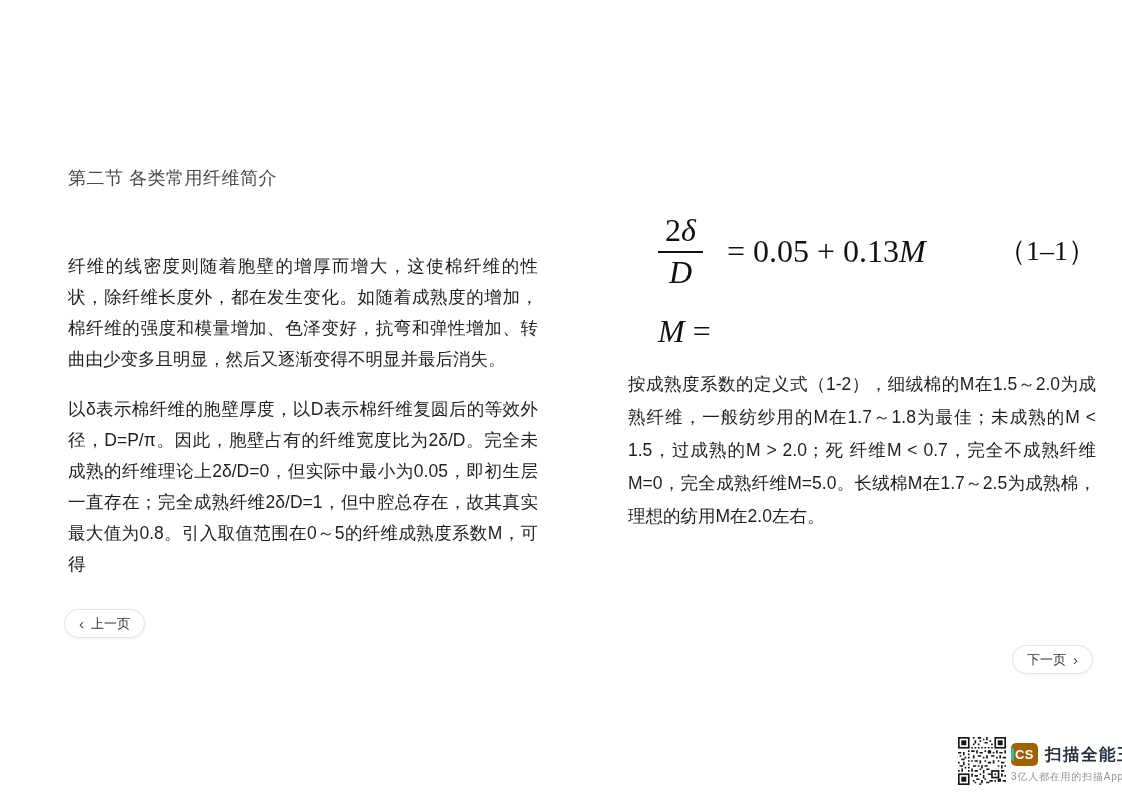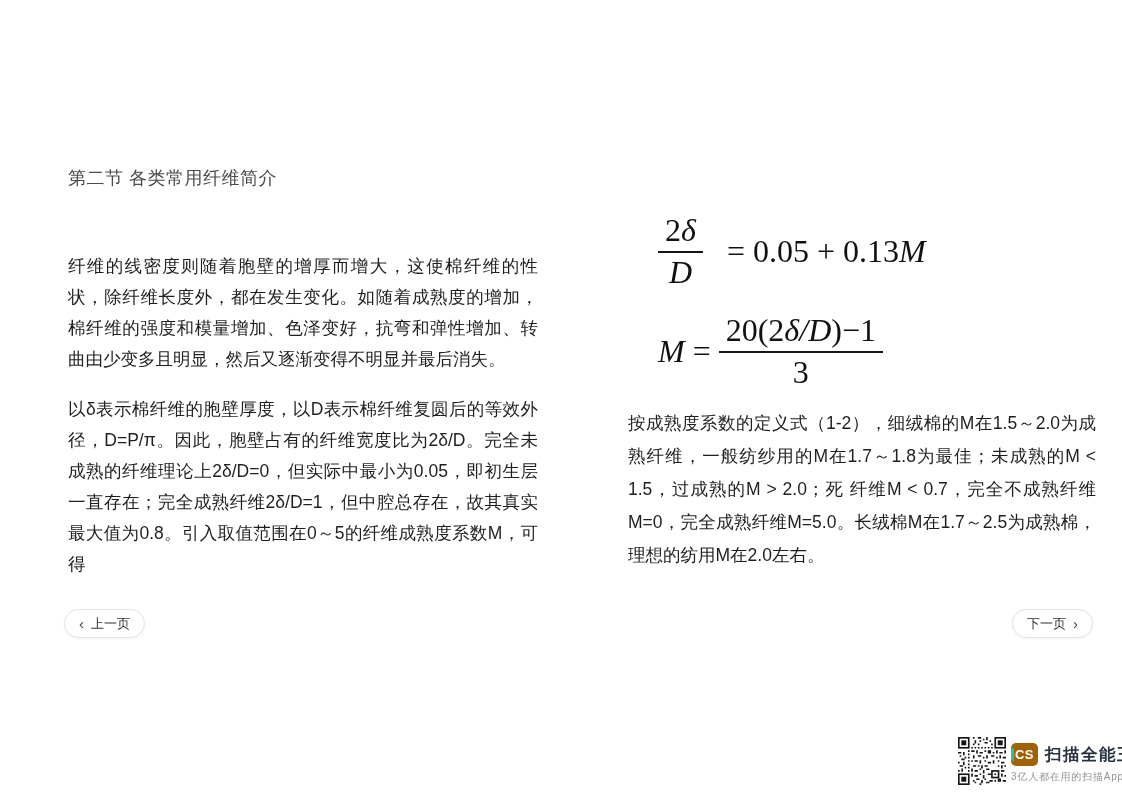--- a/index.html
+++ b/index.html
@@ -66,21 +66,21 @@
     display:inline-flex; align-items:center; gap:7px;
     padding:0 14px; box-sizing:border-box;
     background:#ffffff;
     border:1px solid #e3e3e3; border-radius:15px;
     font-size:13px; color:#333;
     box-shadow:0 1px 3px rgba(0,0,0,0.05);
     cursor:pointer; user-select:none;
   }
   .pill-btn .chev { font-size:15px; line-height:1; color:#444; }
   .btn-prev { left:64px; }
-  .btn-next { right:29px; }
+  .btn-next { right:29px;margin-top:36px; }
 
   
   .watermark {
     position:absolute; left:958px; top:737px;
     display:flex; align-items:flex-start; gap:5px;
   }
   .qr { width:48px; height:48px; display:block; }
   .brand { display:flex; flex-direction:column; padding-top:6px; }
   .brand-top { display:flex; align-items:center; gap:7px; }
   .cs-logo {
@@ -114,24 +114,25 @@
 
   <div class="col-left">
     <p class="para">纤维的线密度则随着胞壁的增厚而增大，这使棉纤维的性状，除纤维长度外，都在发生变化。如随着成熟度的增加，棉纤维的强度和模量增加、色泽变好，抗弯和弹性增加、转曲由少变多且明显，然后又逐渐变得不明显并最后消失。</p>
     <p class="para">以δ表示棉纤维的胞壁厚度，以D表示棉纤维复圆后的等效外径，D=P/π。因此，胞壁占有的纤维宽度比为2δ/D。完全未成熟的纤维理论上2δ/D=0，但实际中最小为0.05，即初生层一直存在；完全成熟纤维2δ/D=1，但中腔总存在，故其真实最大值为0.8。引入取值范围在0～5的纤维成熟度系数M，可得</p>
   </div>
 
   <div class="col-right">
 
     <div class="formula-row">
       <span class="math"><span class="frac"><span class="num"><span>2</span><span class="it">δ</span></span><span class="den it">D</span></span><span class="eq-spacer"> </span><span>= 0.05 + 0.13</span><span class="it">M</span></span>
+      <span class="formula-label">（1–1）</span>
     </div>
 
     <div class="formula-row">
-      <span class="math"><span class="it">M</span><span class="eq-spacer">=</span><span class="frac"><span class="num"><span>20(2</span><span class="it">δ/D</span><span>)−1</span></span><span class="den">3</span></span></span>
+      <span class="math"><span class="it">M</span><span class="eq-spacer">=</span></span>
     </div>
 
     <p class="right-para">按成熟度系数的定义式（1-2），细绒棉的M在1.5～2.0为成熟纤维，一般纺纱用的M在1.7～1.8为最佳；未成熟的M &lt; 1.5，过成熟的M &gt; 2.0；死 纤维M &lt; 0.7，完全不成熟纤维M=0，完全成熟纤维M=5.0。长绒棉M在1.7～2.5为成熟棉，理想的纺用M在2.0左右。</p>
   </div>
 
   <div class="pill-btn btn-prev">
     <span class="chev">‹</span>
     <span>上一页</span>
   </div>
 

